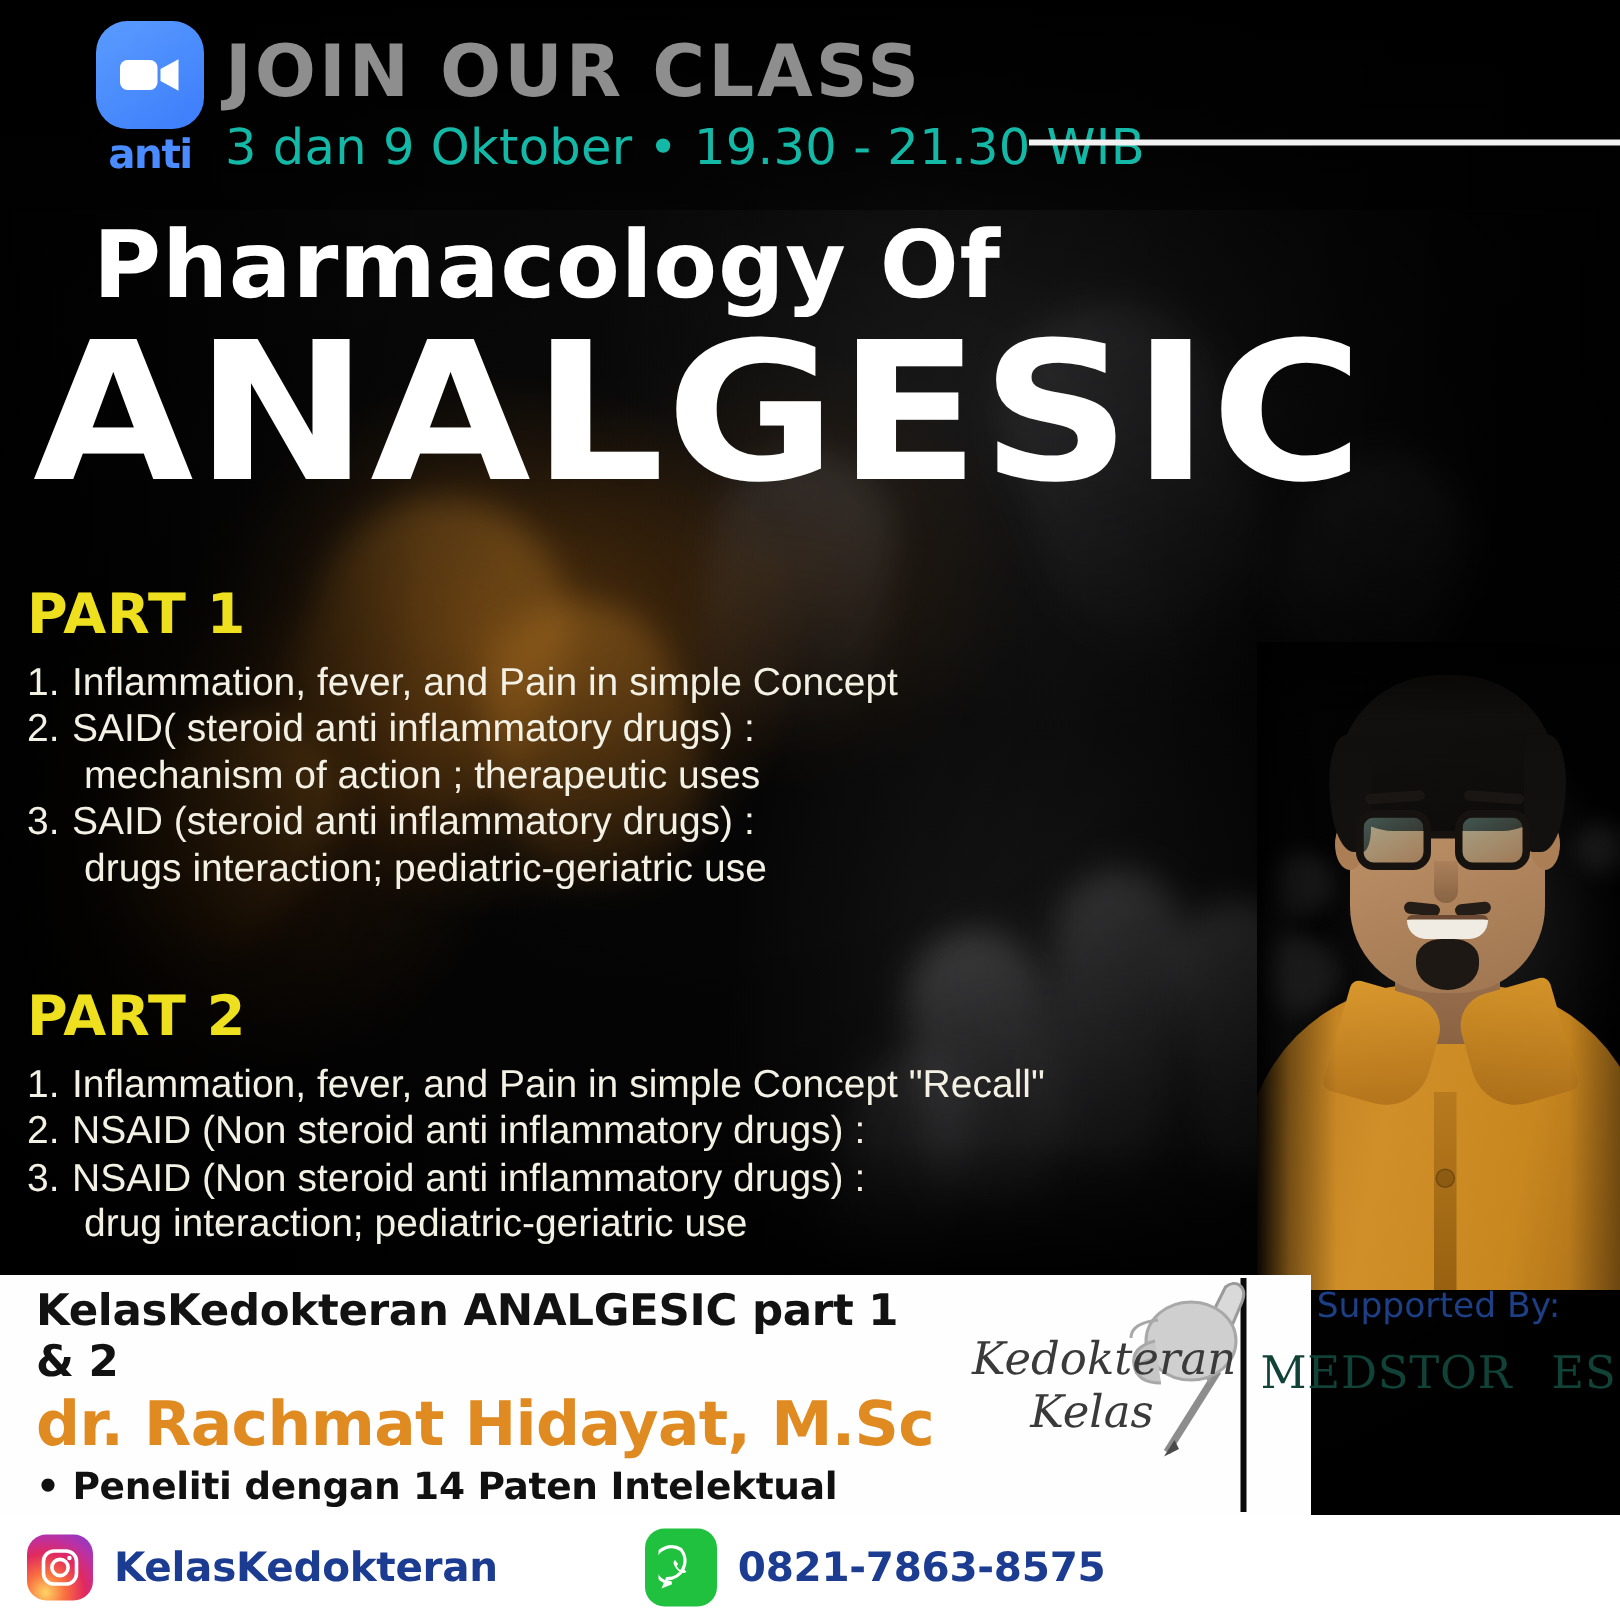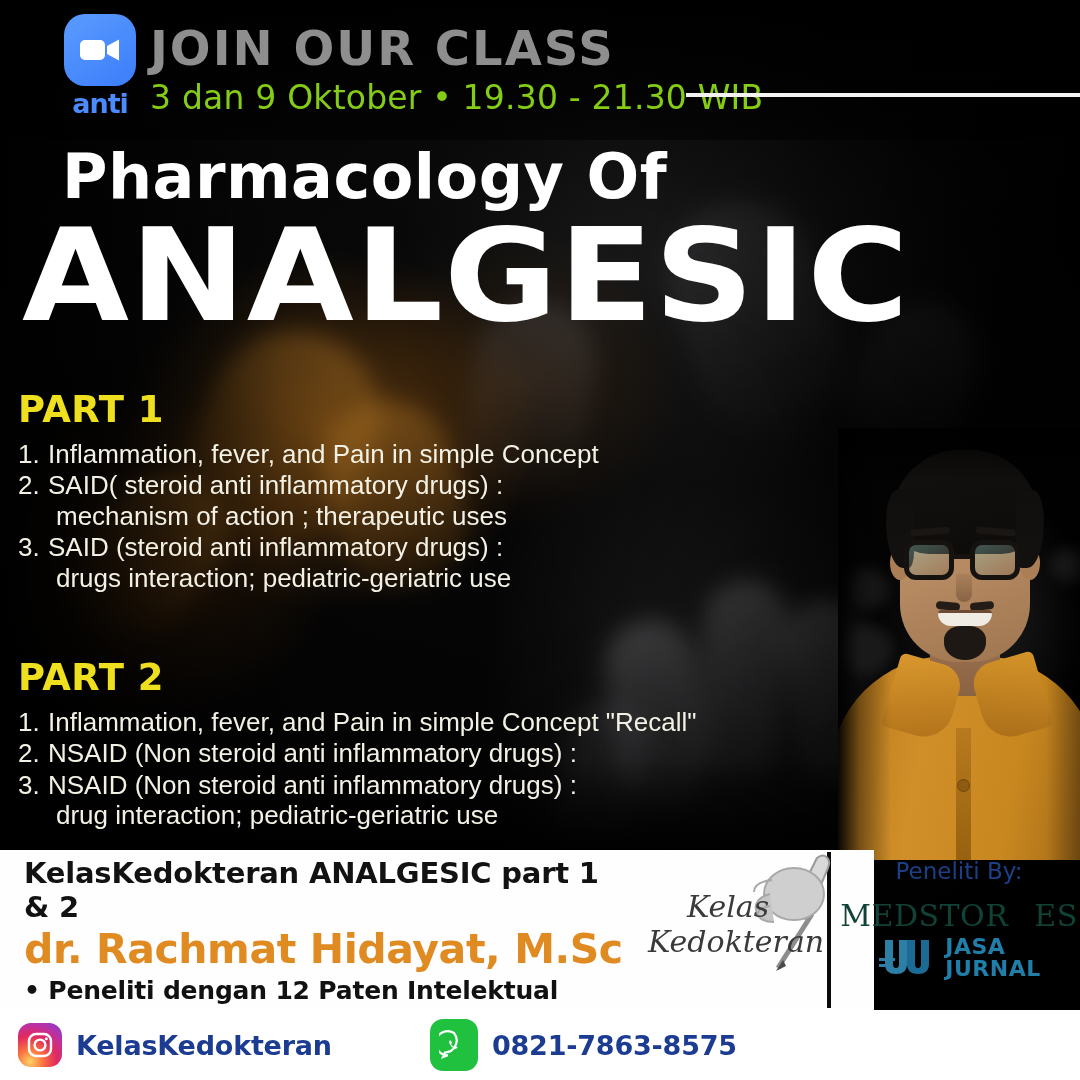--- a/index.html
+++ b/index.html
@@ -51,21 +51,21 @@
   .zoom-word { margin-top:2px; font-size:27px; font-weight:700; color:#4a8cff;
     letter-spacing:-1px; font-family:"DejaVu Sans", sans-serif; }
 
   .join-title {
     position:absolute; left:150px; top:20px;
     font-size:48px; font-weight:700; letter-spacing:2.0px;
     color:#8e8e8e; font-family:"DejaVu Sans", sans-serif;
   }
   .join-sub {
     position:absolute; left:150px; top:78px;
-    font-size:33px; font-weight:400; color:#84cc16;
+    font-size:33px; font-weight:400; color:#14b8a6;
     letter-spacing:.2px; font-family:"DejaVu Sans", sans-serif;
   }
   .header-rule { position:absolute; left:686px; top:93px; right:0; height:4px; background:#f2f2f2; }
 
   
   .title-small {
     position:absolute; left:62px; top:140px;
     font-size:62px; font-weight:700; color:#ffffff;
     letter-spacing:.5px; font-family:"DejaVu Sans", sans-serif;
   }
@@ -310,69 +310,57 @@
     <div class="ph-mouth"></div>
     <div class="ph-beard"></div>
     <div class="ph-fade"></div>
   </div>
 
   <div class="panel">
 
     <div class="panel-left">
       <div class="kk-line">KelasKedokteran ANALGESIC part 1 &amp; 2</div>
       <div class="dr-line">dr. Rachmat Hidayat, M.Sc</div>
-      <div class="bullet-line">• Peneliti dengan 12 Paten Intelektual</div>
+      <div class="bullet-line">• Peneliti dengan 14 Paten Intelektual</div>
       <div class="bullet-line">• Dosen Farmakologi FK Unsri</div>
     </div>
 
     <div class="panel-divider"></div>
   </div>
 
   <div class="kk-logo">
     <svg class="kk-hand" width="112" height="128" viewBox="0 0 112 128" aria-hidden="true">
       <path d="M58 118 L92 64" stroke="#8d8d8d" stroke-width="5" fill="none"></path>
       <path d="M56 121 L63 110 L66 116 Z" fill="#4a4a4a"></path>
       <path d="M86 70 L108 18 C112 8 104 2 97 8 L74 54 Z" fill="#d9d9d9" stroke="#9a9a9a" stroke-width="2"></path>
       <ellipse cx="74" cy="44" rx="30" ry="26" fill="#cfcfcf" stroke="#a8a8a8" stroke-width="2"></ellipse>
       <path d="M50 44 q-16 4 -14 16 q2 12 18 12" fill="#c6c6c6" stroke="#a8a8a8" stroke-width="2"></path>
       <path d="M52 30 q-18 2 -18 12" fill="none" stroke="#a8a8a8" stroke-width="2"></path>
       <path d="M50 56 q-14 2 -12 10" fill="none" stroke="#a8a8a8" stroke-width="2"></path>
     </svg>
     <div class="kk-script">
+      <div>Kedokteran</div>
       <div>Kelas</div>
-      <div>Kedokteran</div>
     </div>
   </div>
 
   <div class="support">
-    <div class="support-title">Peneliti By:</div>
+    <div class="support-title">Supported By:</div>
 
     <div class="medstories">
       <span class="med-txt">MEDSTOR</span>
       <svg width="16" height="38" viewBox="0 0 16 38" aria-hidden="true">
         <line x1="8" y1="3" x2="8" y2="36" stroke="#114237" stroke-width="2.2"></line>
         <path d="M8 6 q7 3 0 7 q-7 4 0 8 q7 4 0 8" fill="none" stroke="#114237" stroke-width="2"></path>
         <circle cx="11" cy="4" r="2.6" fill="#114237"></circle>
         <line x1="3" y1="34" x2="13" y2="34" stroke="#114237" stroke-width="2"></line>
       </svg>
       <span class="med-txt">ES</span>
     </div>
 
-    <div class="jasa">
-      <svg width="62" height="44" viewBox="0 0 62 44" aria-hidden="true">
-        <path d="M8 4 L8 28 q0 10 11 10 q11 0 11 -10 L30 4 L22 4 L22 28 q0 4 -3 4 q-3 0 -3 -4 L16 4 Z" fill="#2e7fa6"></path>
-        <path d="M30 4 L30 28 q0 10 11 10 q11 0 11 -10 L52 4 L44 4 L44 28 q0 4 -3 4 q-3 0 -3 -4 L38 4 Z" fill="#1b6b94"></path>
-        <rect x="2" y="22" width="16" height="3" fill="#2e7fa6"></rect>
-        <rect x="2" y="28" width="14" height="3" fill="#2e7fa6"></rect>
-      </svg>
-      <div class="jasa-txt">
-        <div>JASA</div>
-        <div>JURNAL</div>
-      </div>
-    </div>
   </div>
 
   <div class="footer">
 
     <div class="f-item" id="f-instagram">
       <span class="ig-badge">
         <svg width="26" height="26" viewBox="0 0 26 26" aria-hidden="true">
           <rect x="2" y="2" width="22" height="22" rx="7" fill="none" stroke="#ffffff" stroke-width="2.4"></rect>
           <circle cx="13" cy="13" r="5.4" fill="none" stroke="#ffffff" stroke-width="2.4"></circle>
           <circle cx="19.3" cy="6.7" r="1.5" fill="#ffffff"></circle>

